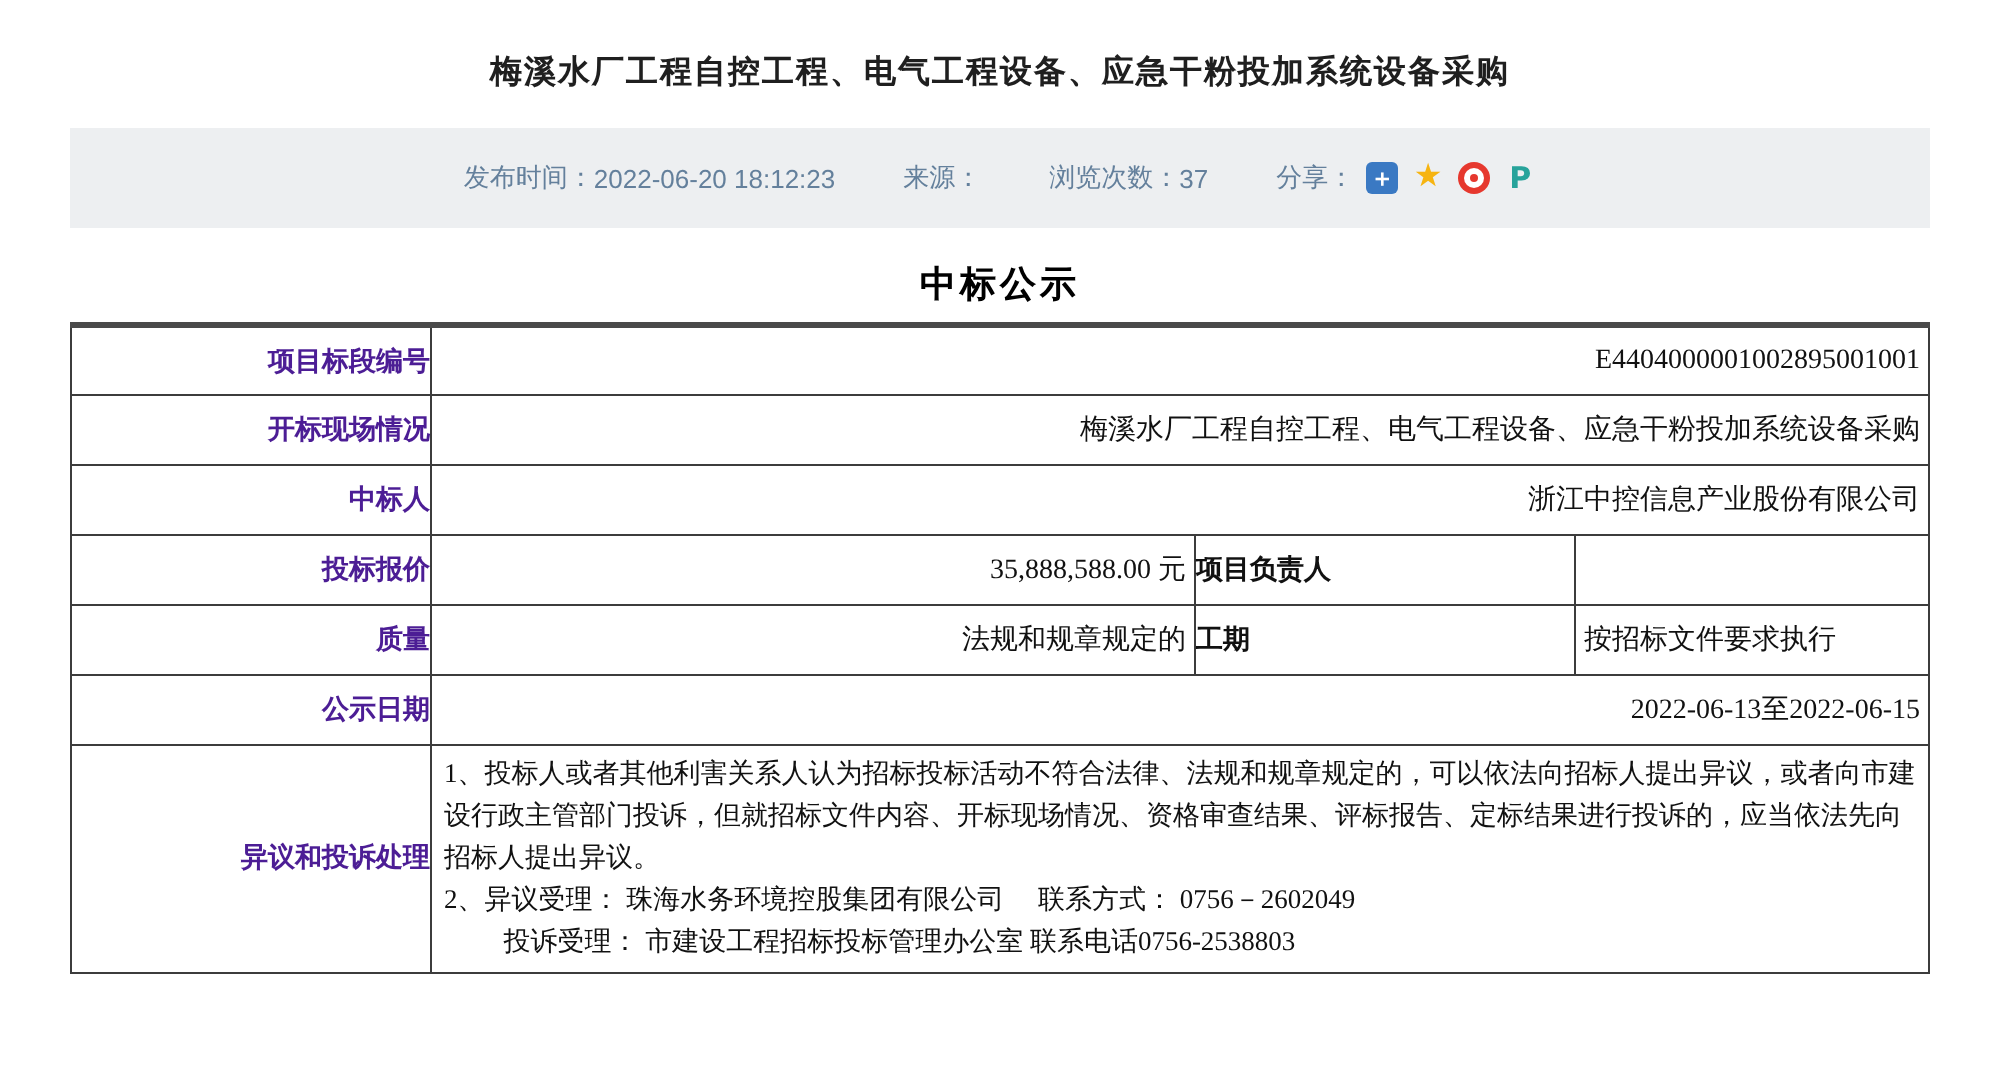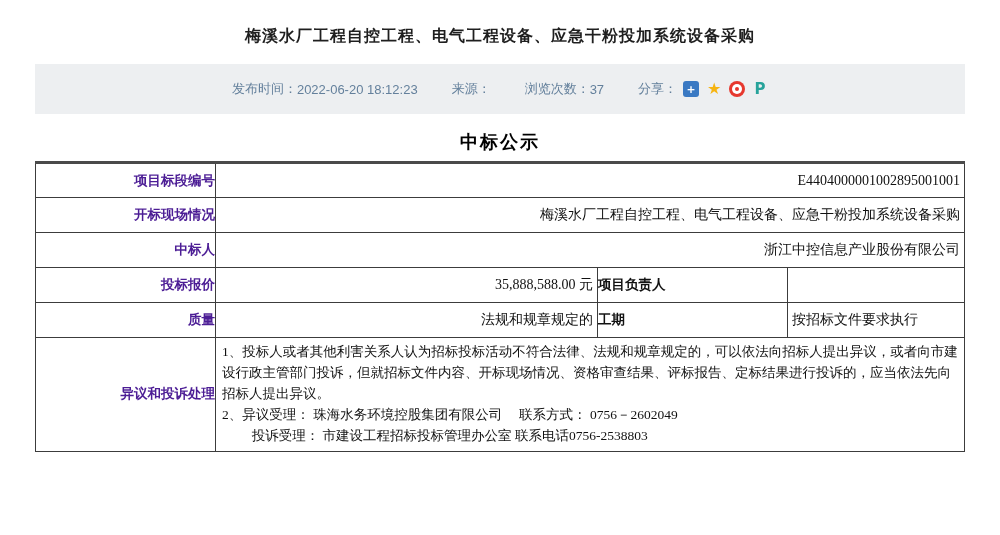--- a/index.html
+++ b/index.html
@@ -95,20 +95,24 @@
     <td class="value-cell">35,888,588.00 元</td>
     <td class="label-cell2">项目负责人</td>
     <td class="value-cell2"></td>
   </tr>
   <tr>
     <td class="label-cell">质量</td>
     <td class="value-cell">法规和规章规定的</td>
     <td class="label-cell2">工期</td>
     <td class="value-cell2">按招标文件要求执行</td>
   </tr>
+  <tr>
+    <td class="label-cell">公示日期</td>
+    <td class="value-cell" colspan="3">2022-06-13至2022-06-15</td>
+  </tr>
   <tr class="tall">
     <td class="label-cell">异议和投诉处理</td>
     <td colspan="3">
       <div class="objection-text">
         <div class="line1">1、投标人或者其他利害关系人认为招标投标活动不符合法律、法规和规章规定的，可以依法向招标人提出异议，或者向市建设行政主管部门投诉，但就招标文件内容、开标现场情况、资格审查结果、评标报告、定标结果进行投诉的，应当依法先向招标人提出异议。</div>
         <div class="line2">2、异议受理：  珠海水务环境控股集团有限公司　  联系方式：  0756－2602049</div>
         <div class="line3">投诉受理：  市建设工程招标投标管理办公室 联系电话0756-2538803</div>
       </div>
     </td>
   </tr>

